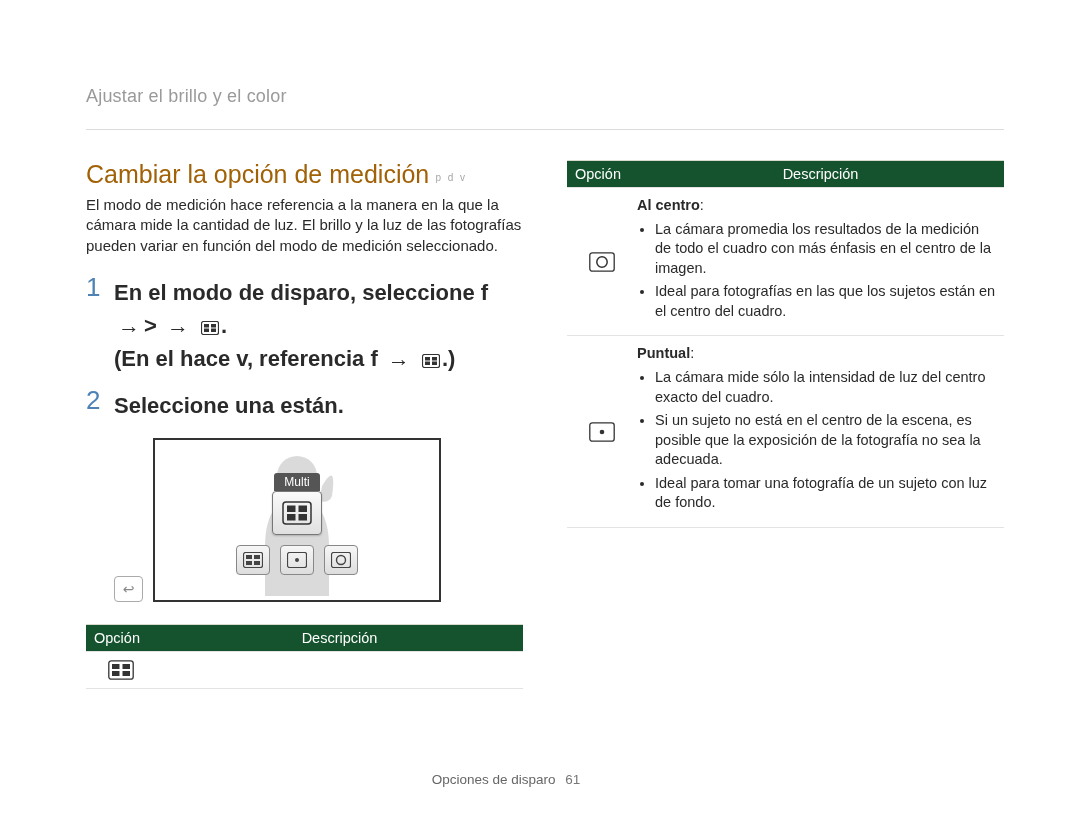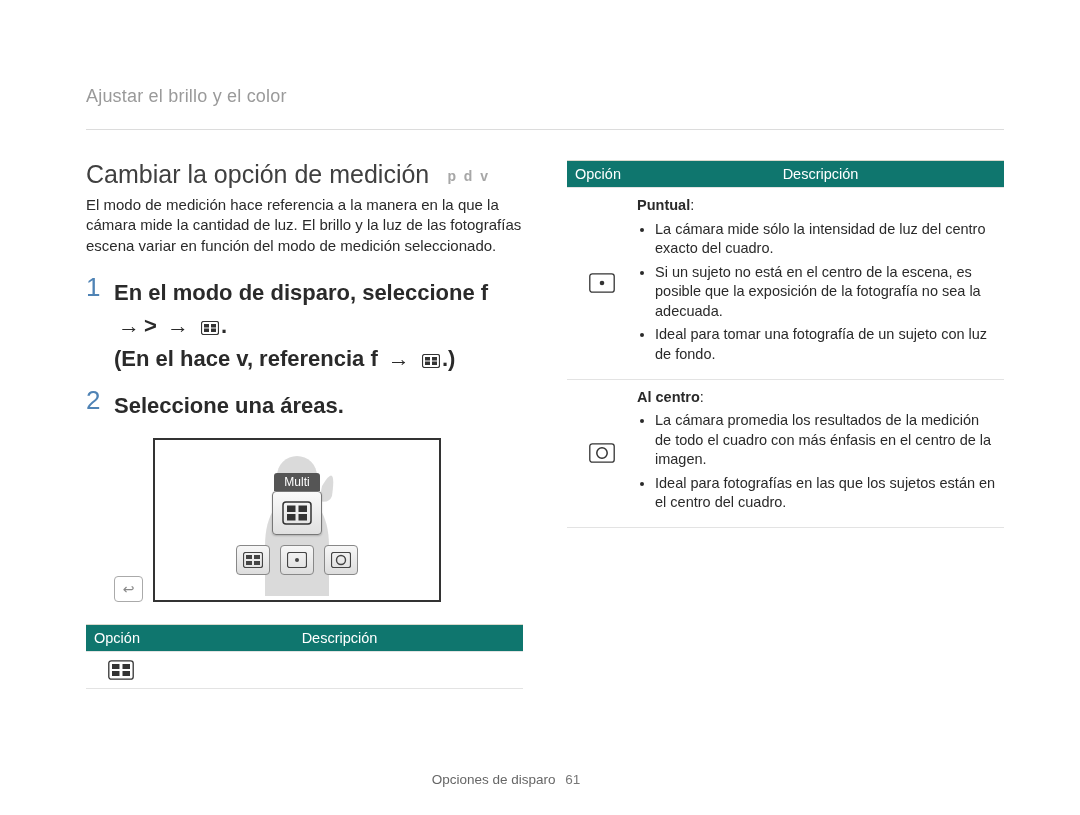--- a/index.html
+++ b/index.html
@@ -29,34 +29,33 @@
     margin-bottom: 30px;
   }
   .columns {
     display: flex;
     gap: 44px;
   }
   .col {
     width: 442px;
   }
   .heading {
-    color: #404040;
+    color: #a16207;
     font-size: 25px;
     font-weight: 400;
     display: inline-block;
     margin: 0 0 6px 0;
   }
   .heading-modes {
     display: inline-block;
     color: #a7a7a7;
-    font-size: 14px;
+    font-size: 10px;
     letter-spacing: 2px;
-    margin-left: 14px;
+    margin-left: 2px;
     vertical-align: 2px;
-    font-weight: bold;
   }
   .intro {
     font-size: 15px;
     line-height: 1.35;
     margin-bottom: 20px;
   }
   .steps {
     margin-bottom: 16px;
   }
   .step {
@@ -164,21 +163,21 @@
     align-items: center;
     justify-content: center;
   }
 
   .opt-table {
     border-top: 1px solid #d9d9cd;
     border-bottom: 1px solid #e3e3e3;
   }
   .opt-header {
     display: flex;
-    background: #0f766e;
+    background: #14532d;
     color: #fff;
     font-size: 14.5px;
   }
   .opt-header .cell-icon {
     width: 70px;
     padding: 5px 8px;
     box-sizing: border-box;
   }
   .opt-header .cell-desc {
     flex: 1;
@@ -231,21 +230,21 @@
 
 <div class="page">
   <div class="breadcrumb">Ajustar el brillo y el color</div>
 
   <div class="columns">
 
     <div class="col">
       <span class="heading">Cambiar la opción de medición</span>
       <span class="heading-modes">p d v</span>
 
-      <div class="intro">El modo de medición hace referencia a la manera en la que la cámara mide la cantidad de luz. El brillo y la luz de las fotografías escena variar en función del modo de medición seleccionado.</div>
+      <div class="intro">El modo de medición hace referencia a la manera en la que la cámara mide la cantidad de luz. El brillo y la luz de las fotografías pueden variar en función del modo de medición seleccionado.</div>
 
       <div class="steps">
         <div class="step">
           <div class="step-num">1</div>
           <div class="step-body">
             <span>En el modo de disparo, seleccione </span><span>f</span>
             <span class="arrow">→</span><span>&gt;</span>
             <span class="arrow">→</span>
             <span class="step-icon">
               <svg width="18" height="14" viewBox="0 0 18 14">
@@ -264,21 +263,21 @@
                   <rect x="3" y="3" width="5" height="3.5" fill="#333"></rect>
                   <rect x="10" y="3" width="5" height="3.5" fill="#333"></rect>
                   <rect x="3" y="7.5" width="5" height="3.5" fill="#333"></rect>
                   <rect x="10" y="7.5" width="5" height="3.5" fill="#333"></rect>
                 </svg>
             </span><span>.)</span>
           </div>
         </div>
         <div class="step">
           <div class="step-num">2</div>
-          <div class="step-body">Seleccione una áreas.</div>
+          <div class="step-body">Seleccione una están.</div>
         </div>
       </div>
 
       <div class="screenshot-row">
         <div class="back-btn">
           <span>↩</span>
         </div>
         <div class="device-screen">
           <svg class="silhouette" viewBox="0 0 120 150">
             <circle cx="60" cy="30" r="20" fill="#000"></circle>
@@ -343,47 +342,47 @@
     <div class="col">
       <div class="opt-table">
         <div class="opt-header">
           <div class="cell-icon">Opción</div>
           <div class="cell-desc">Descripción</div>
         </div>
         <div class="opt-row">
           <div class="cell-icon">
             <svg width="26" height="20" viewBox="0 0 26 20">
                 <rect x="0.8" y="0.8" width="24.4" height="18.4" rx="2.5" fill="none" stroke="#333" stroke-width="1.3"></rect>
+                <circle cx="13" cy="10" r="5.2" fill="none" stroke="#333" stroke-width="1.5"></circle>
+              </svg>
+          </div>
+          <div class="cell-desc">
+            <span class="opt-title">Al centro</span><span>:</span>
+            <ul class="opt-list">
+              <li>La cámara promedia los resultados de la medición de todo el cuadro con más énfasis en el centro de la imagen.</li>
+              <li>Ideal para fotografías en las que los sujetos están en el centro del cuadro.</li>
+            </ul>
+          </div>
+        </div>
+        <div class="opt-row">
+          <div class="cell-icon">
+            <svg width="26" height="20" viewBox="0 0 26 20">
+                <rect x="0.8" y="0.8" width="24.4" height="18.4" rx="2.5" fill="none" stroke="#333" stroke-width="1.3"></rect>
                 <circle cx="13" cy="10" r="2.3" fill="#333"></circle>
               </svg>
           </div>
           <div class="cell-desc">
             <span class="opt-title">Puntual</span><span>:</span>
             <ul class="opt-list">
               <li>La cámara mide sólo la intensidad de luz del centro exacto del cuadro.</li>
               <li>Si un sujeto no está en el centro de la escena, es posible que la exposición de la fotografía no sea la adecuada.</li>
               <li>Ideal para tomar una fotografía de un sujeto con luz de fondo.</li>
             </ul>
           </div>
         </div>
-        <div class="opt-row">
-          <div class="cell-icon">
-            <svg width="26" height="20" viewBox="0 0 26 20">
-                <rect x="0.8" y="0.8" width="24.4" height="18.4" rx="2.5" fill="none" stroke="#333" stroke-width="1.3"></rect>
-                <circle cx="13" cy="10" r="5.2" fill="none" stroke="#333" stroke-width="1.5"></circle>
-              </svg>
-          </div>
-          <div class="cell-desc">
-            <span class="opt-title">Al centro</span><span>:</span>
-            <ul class="opt-list">
-              <li>La cámara promedia los resultados de la medición de todo el cuadro con más énfasis en el centro de la imagen.</li>
-              <li>Ideal para fotografías en las que los sujetos están en el centro del cuadro.</li>
-            </ul>
-          </div>
-        </div>
       </div>
     </div>
   </div>
 
   <div class="footer">
     <span>Opciones de disparo</span>
     <span class="pg">61</span>
   </div>
 </div>
 

